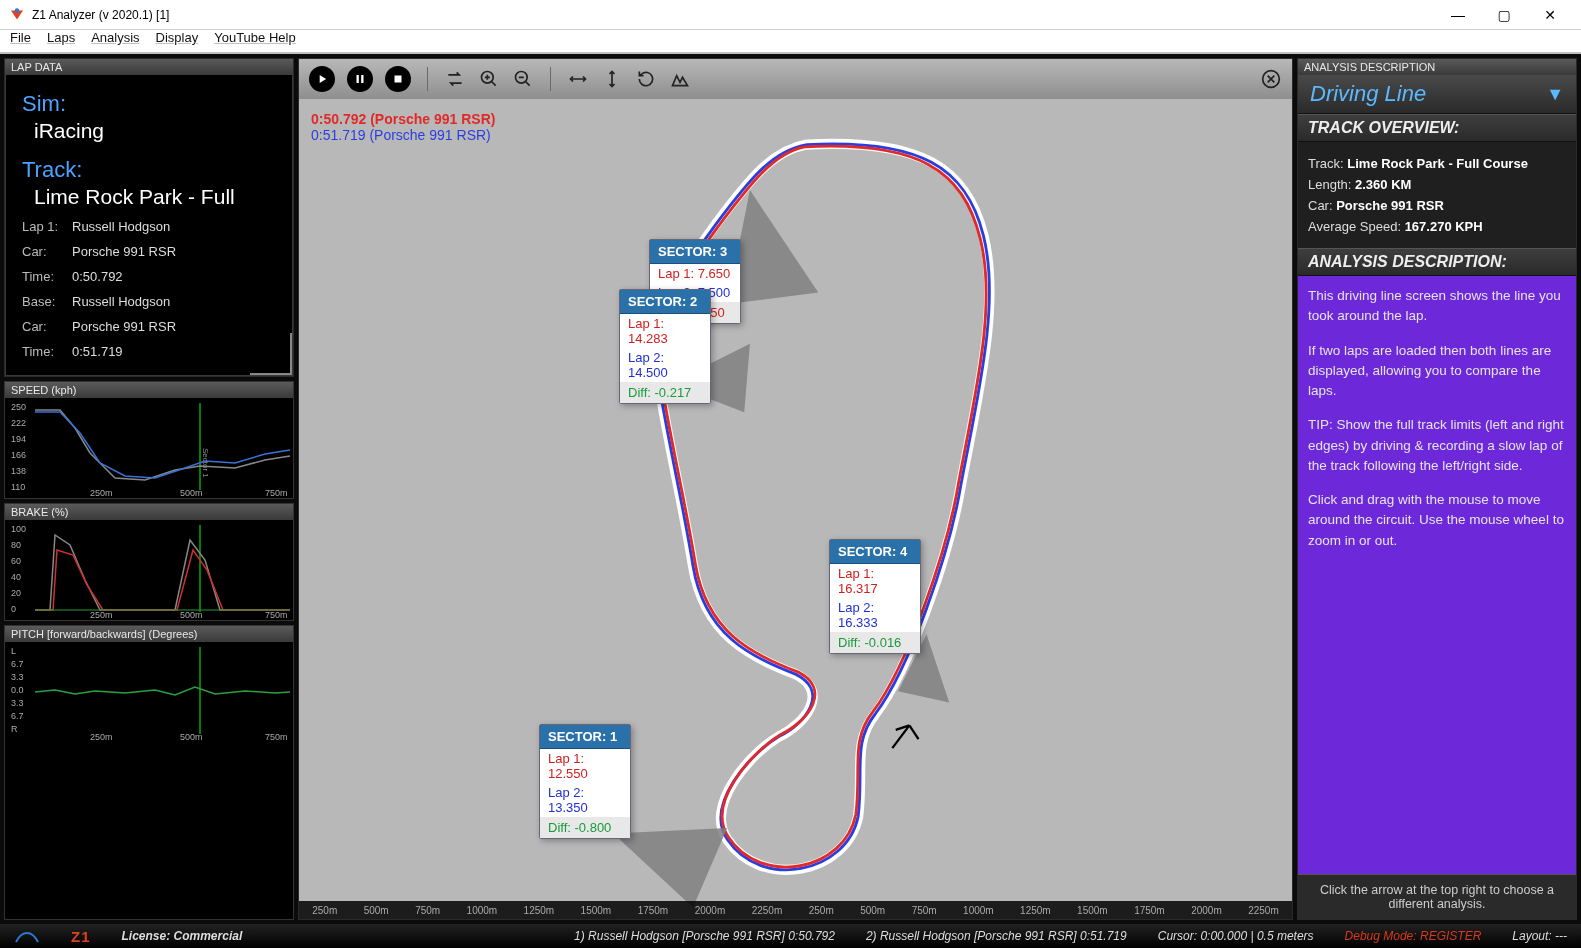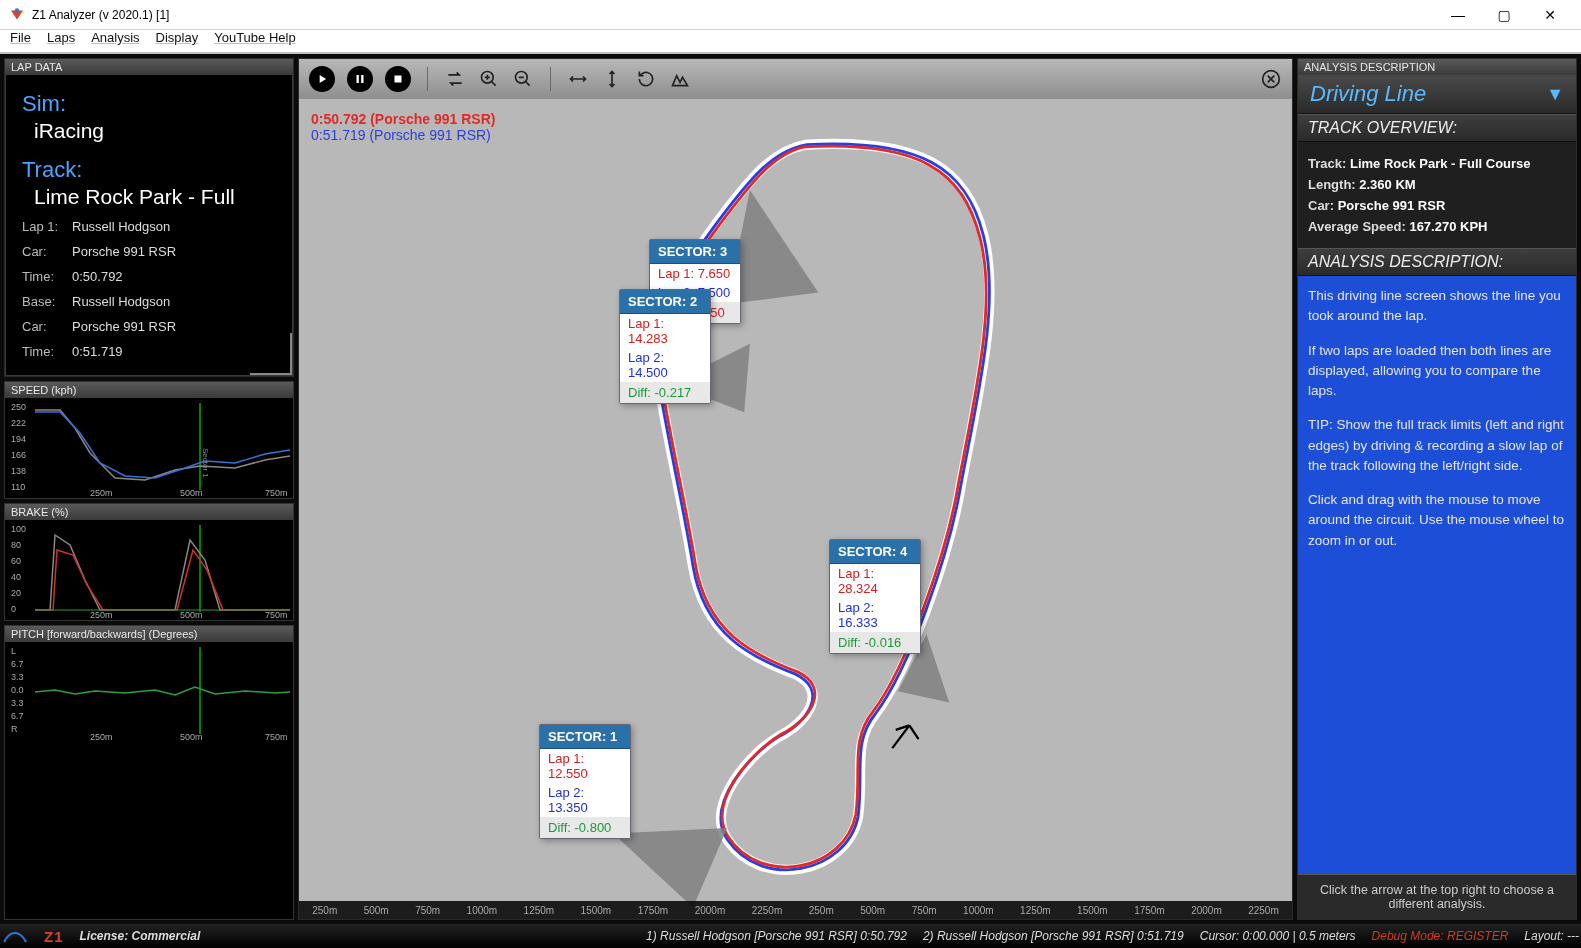--- a/index.html
+++ b/index.html
@@ -74,29 +74,29 @@
 .sector-box .diff{ background:#e8e8e8; padding:3px 8px;}
 .diff.green{ color:#1a9a3a;}
 .diff.red{ color:#d02020;}
 .x-axis{ position:absolute; bottom:0; left:0; right:0; height:18px; background:rgba(0,0,0,0.85); color:#aaa; font-size:10px; display:flex;}
 .x-axis .half{ flex:1; display:flex; justify-content:space-around; align-items:center;}
 
 .right{ width:280px; display:flex; flex-direction:column; border:1px solid #2a2a2a;}
 .right .title-row{ background:linear-gradient(#4a4a4a,#2a2a2a); display:flex; align-items:center; padding:6px 12px; border-bottom:1px solid #111;}
 .right .title-row .t{ color:#5ab9ff; font-size:22px; font-style:italic; flex:1;}
 .right .title-row .arrow{ color:#5ab9ff; font-size:18px;}
-.right .sect-h{ background:linear-gradient(#3e3e3e,#2a2a2a); color:#eee; font-style:italic; font-weight:400; padding:4px 10px; border-top:1px solid #555; border-bottom:1px solid #111;}
-.right .body{ background:#1f1f1f; padding:8px 10px; font-size:13px; color:#ddd;font-weight:bold;}
+.right .sect-h{ background:linear-gradient(#3e3e3e,#2a2a2a); color:#eee; font-style:italic; font-weight:700; padding:4px 10px; border-top:1px solid #555; border-bottom:1px solid #111;}
+.right .body{ background:#1f1f1f; padding:8px 10px; font-size:13px; color:#ddd;}
 .right .body .kv{ margin:6px 0;}
 .right .body .kv b{ color:#fff;}
-.right .desc{ background:#1d4ed8; padding:10px; font-size:13.5px; line-height:1.5; color:#e5e5e5; flex:1; overflow:auto;}
+.right .desc{ background:#6d28d9; padding:10px; font-size:13.5px; line-height:1.5; color:#e5e5e5; flex:1; overflow:auto;}
 .right .desc p{ margin-bottom:14px;}
 .right .foot{ background:#2a2a2a; border-top:1px solid #555; padding:8px 10px; font-size:12.5px; color:#ccc;text-align:center;}
 
-.status{ height:24px; background:linear-gradient(#222,#000); display:flex; align-items:center; font-size:12px; color:#ddd; padding:0 2px; gap:16px;}
+.status{ height:24px; background:linear-gradient(#222,#000); display:flex; align-items:center; font-size:12px; color:#ddd; padding:0 14px; gap:31px;}
 .status .z1{ color:#e04020; font-weight:700; font-family:Arial; letter-spacing:1px; font-size:15px;}
 .status .lic{ font-style:italic; font-weight:600;}
 .status .spacer{ flex:1;}
 .status .debug{ color:#d63a1a; font-style:italic;}
 </style>
 </head>
 <body>
 
 <div class="titlebar">
   <svg class="logo" viewBox="0 0 24 24">
@@ -312,21 +312,21 @@
 
       <div class="sector-box" style="left:320px; top:190px; z-index:-0;">
         <div class="hdr">SECTOR: 2</div>
         <div class="row r1">Lap 1: 14.283</div>
         <div class="row r2">Lap 2: 14.500</div>
         <div class="diff green">Diff: -0.217</div>
       </div>
 
       <div class="sector-box" style="left:530px; top:440px;">
         <div class="hdr">SECTOR: 4</div>
-        <div class="row r1">Lap 1: 28.324</div>
+        <div class="row r1">Lap 1: 16.317</div>
         <div class="row r2">Lap 2: 16.333</div>
         <div class="diff green">Diff: -0.016</div>
       </div>
 
       <div class="sector-box" style="left:240px; top:625px;">
         <div class="hdr">SECTOR: 1</div>
         <div class="row r1">Lap 1: 12.550</div>
         <div class="row r2">Lap 2: 13.350</div>
         <div class="diff green">Diff: -0.800</div>
       </div>

